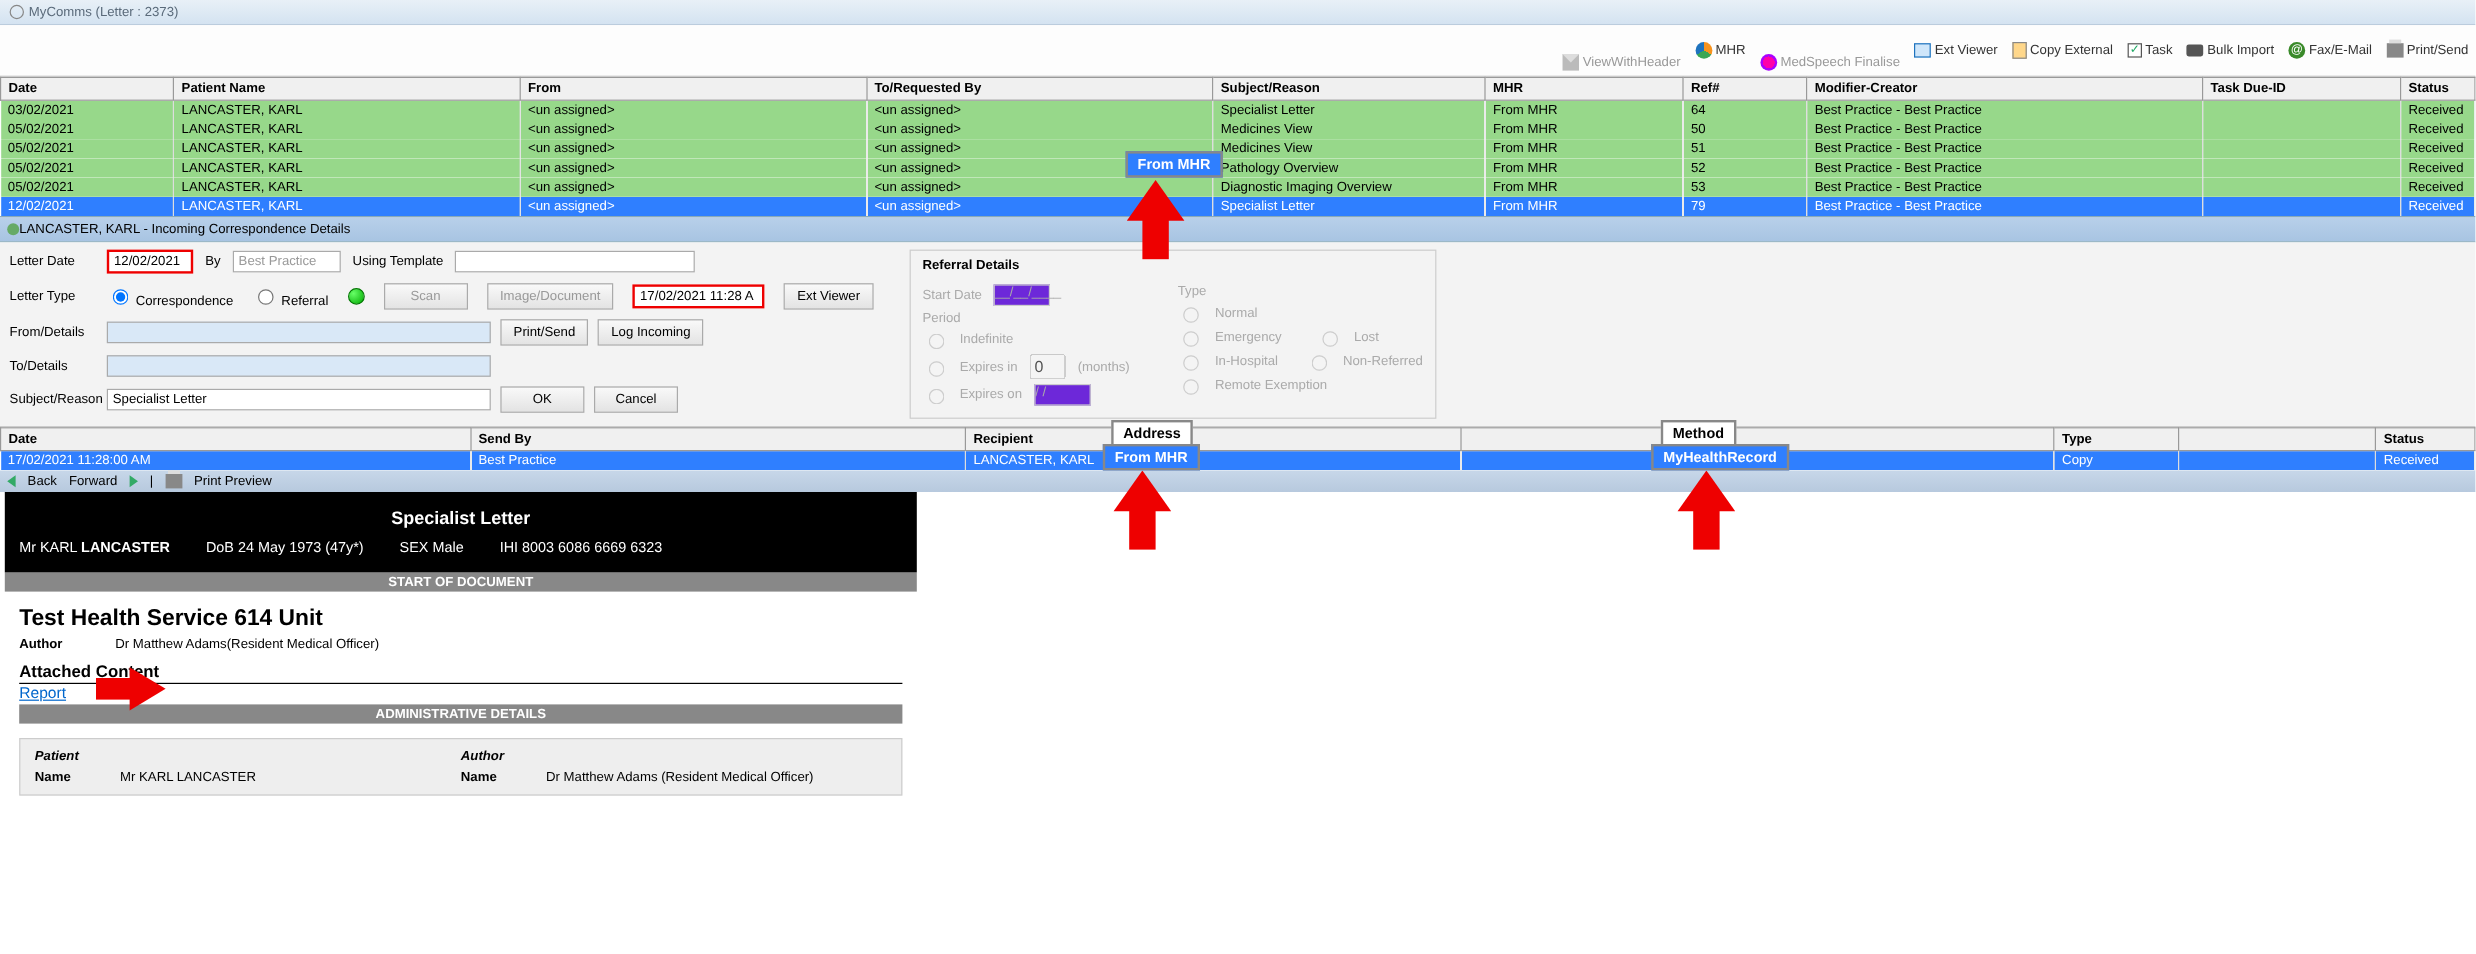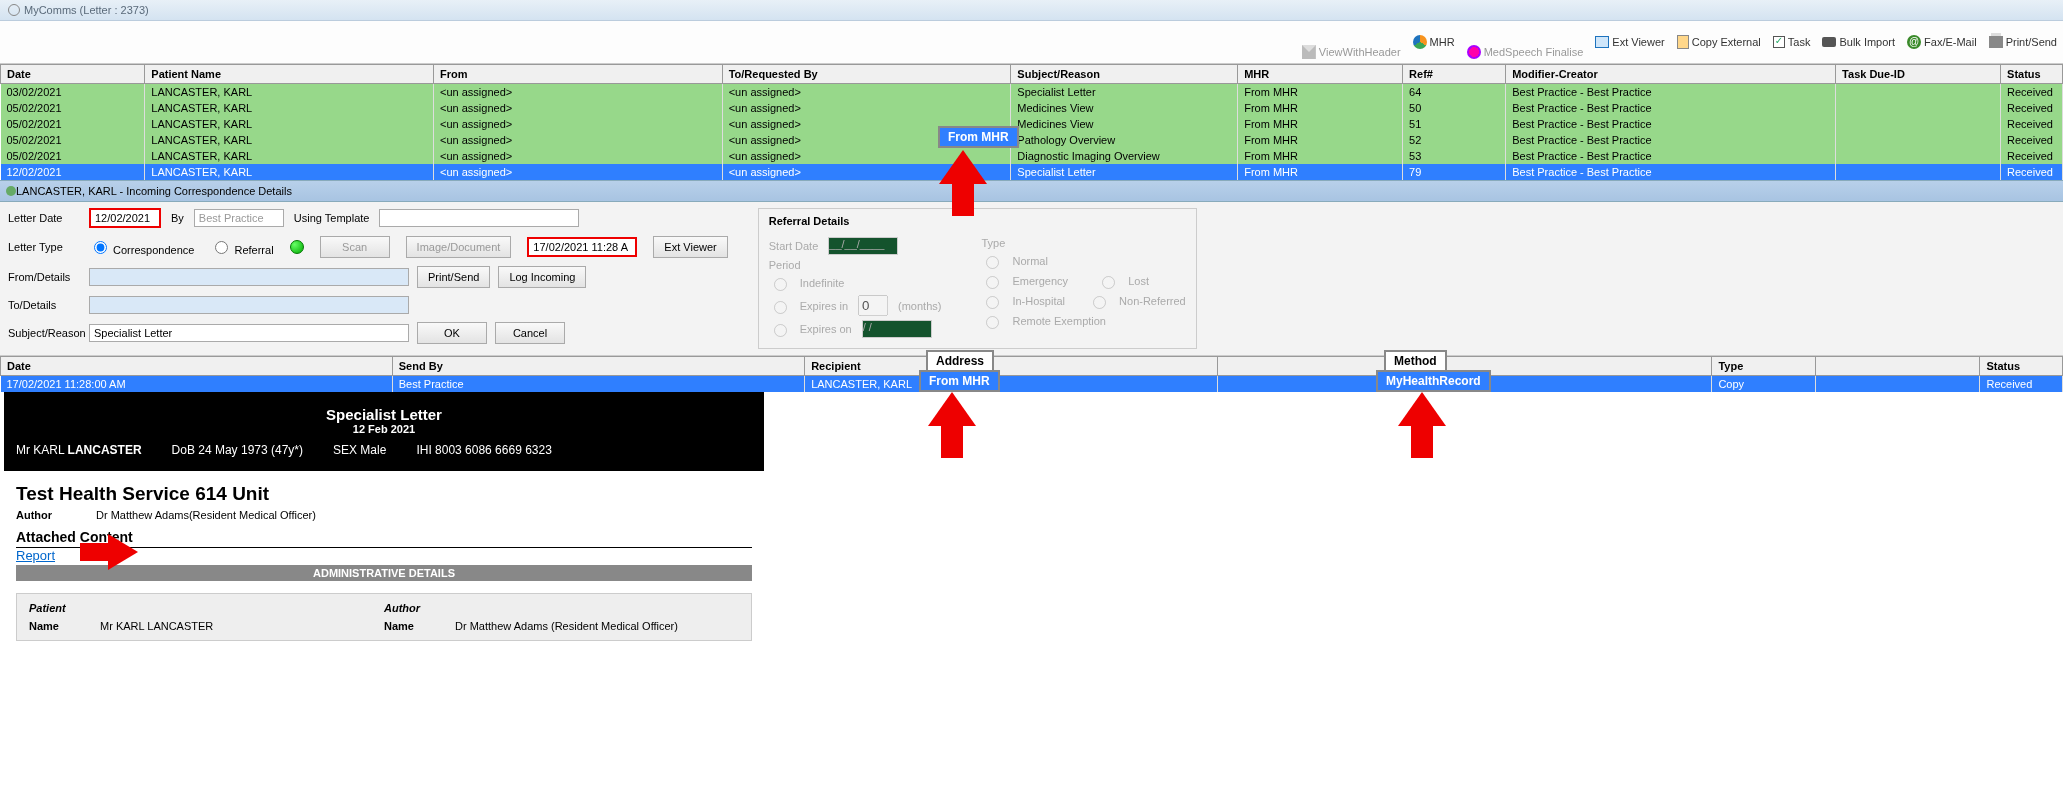--- a/index.html
+++ b/index.html
@@ -37,21 +37,21 @@
 .form-left input[type=text]{border:1px solid #aaa; padding:2px 4px; font-size:11px;}
 .redbox { border:2px solid #e00 !important; }
 .btn { background:linear-gradient(#f9f9f9,#e3e3e3); border:1px solid #aaa; padding:4px 10px; font-size:11px; cursor:pointer; min-width:70px;}
 .btn:disabled, .btn.disabled { color:#999; }
 .radio-row{display:flex; align-items:center; gap:16px;}
 .green-dot{width:14px;height:14px;border-radius:50%;background:radial-gradient(circle at 30% 30%,#6f6,#0a0);border:1px solid #070;}
 
 .referral-box { border:1px solid #ccc; padding:6px 10px; font-size:11px; color:#aaa; min-width:370px;}
 .referral-box .title{color:#000; font-weight:bold; margin-bottom:6px;}
 .rb-row{display:flex; gap:10px; align-items:center; margin:4px 0;}
-.disabled-input{border:1px solid #ccc; background:#14532d; width:70px; height:18px;}
+.disabled-input{border:1px solid #ccc; background:#6d28d9; width:47px; height:18px;}
 
 .boxed-label { position:absolute; background:#2f7fff; color:#fff; border:2px solid #888; padding:2px 8px; font-size:12px; font-weight:bold; z-index:5;}
 .white-label { background:#fff; color:#000;}
 .arrow-up { width:0;height:0;border-left:24px solid transparent;border-right:24px solid transparent;border-bottom:34px solid #e00;position:absolute;z-index:4;}
 .arrow-stem{width:22px;height:34px;background:#e00;position:absolute;z-index:4;}
 .arrow-right { width:0;height:0;border-top:18px solid transparent;border-bottom:18px solid transparent;border-left:30px solid #e00;position:absolute;z-index:4;}
 .arrow-right-stem{width:30px;height:18px;background:#e00;position:absolute;z-index:4;}
 
 .log-hdr th{background:#f0f0f0;}
 .log-row td{background:#2f7fff;color:#fff;}
@@ -364,32 +364,41 @@
 <div class="boxed-label" style="top:14px;left:919px;">From MHR</div>
 <div class="arrow-up" style="top:36px;left:928px;"></div>
 <div class="arrow-stem" style="top:68px;left:941px;"></div>
 
 <div class="boxed-label white-label" style="top:-6px;left:1384px;">Method</div>
 <div class="boxed-label" style="top:14px;left:1376px;">MyHealthRecord</div>
 <div class="arrow-up" style="top:36px;left:1398px;"></div>
 <div class="arrow-stem" style="top:68px;left:1411px;"></div>
 </div>
 
+<div class="navrow">
+  <span class="tri l"></span>
+      <span>Back</span>
+  <span>Forward</span>
+      <span class="tri r"></span>
+  <span>|</span>
+  <span class="tb-icon ico-print"></span>
+      <span>Print Preview</span>
+</div>
 
 <div class="doc-preview">
   <div class="doc-head">
     <div class="title">Specialist Letter</div>
-    <div class="date">12 Feb 2021</div>
     <div class="row">
       <span><span>Mr KARL</span> <b>LANCASTER</b></span>
       <span><span>DoB</span> <span>24 May 1973 (47y*)</span></span>
       <span><span>SEX</span> <span>Male</span></span>
       <span><span>IHI</span> <span>8003 6086 6669 6323</span></span>
     </div>
   </div>
+  <div class="doc-bar">START OF DOCUMENT</div>
   <div class="doc-body">
     <h2>Test Health Service 614 Unit</h2>
     <div class="auth-row">
           <span class="k">Author</span>
           <span>Dr Matthew Adams(Resident Medical Officer)</span>
         </div>
     <div class="attached">Attached Content</div>
     <div style="position:relative;">
       <a href="#" class="report-link">Report</a>
       <div class="arrow-right" style="top:-14px;left:92px;"></div>

